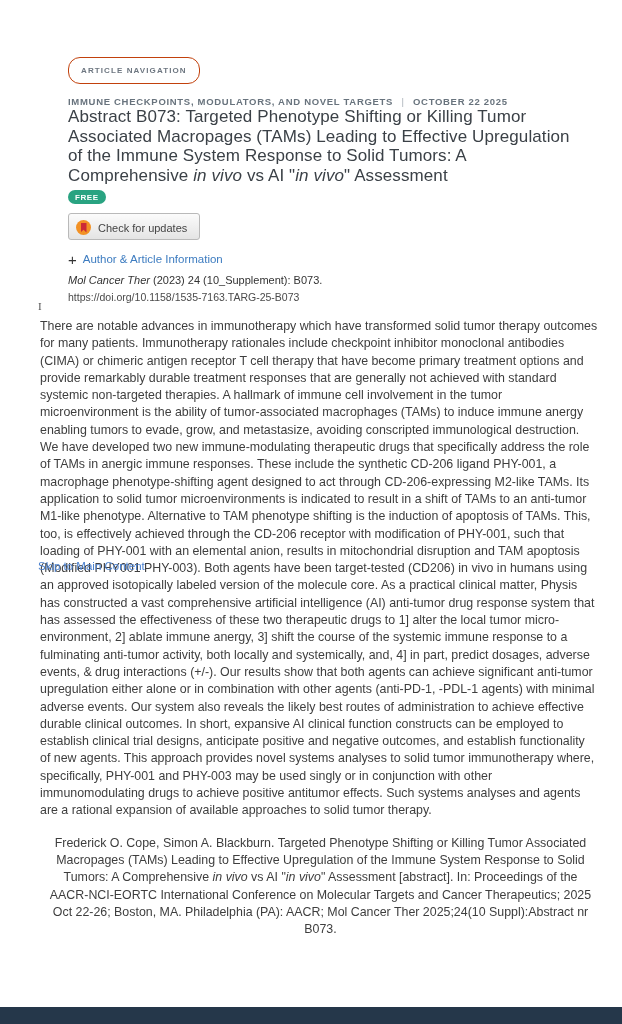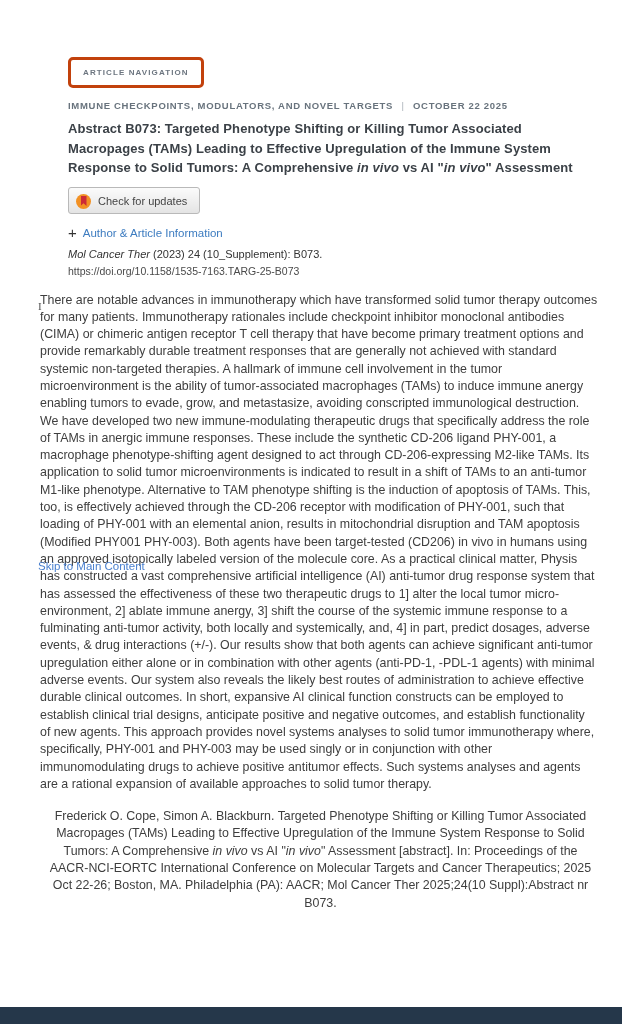--- a/index.html
+++ b/index.html
@@ -12,42 +12,41 @@
     overflow: hidden;
     color: #3d3d3d;
   }
   .page { position: relative; width: 622px; height: 1024px; background: #fff; }
 
   .header-col { padding: 57px 0 0 68px; width: 560px; }
 
   .article-nav {
     display: inline-block;
     background: #fff;
-    border: 3px solid #c2410c;
-    border-radius: 5px;
+    border: 1px solid #c2410c;
+    border-radius: 12px;
     color: #6d7680;
     font-size: 8px;
     font-weight: bold;
     letter-spacing: 1.1px;
     padding: 8px 12px;
     font-family: "Liberation Sans", sans-serif;
     cursor: pointer;
   }
 
   .category-row { margin-top: 12px; font-size: 9.5px; letter-spacing: 0.7px; font-weight: bold; }
   .category-link { color: #68737d; text-decoration: none; cursor: pointer; }
   .cat-sep { color: #aab2b9; margin: 0 5px; font-weight: normal; }
   .cat-date { color: #68737d; }
 
   h1.title {
-    margin-top: 8px;
     width: 512px;
-    font-size: 13px;
+    font-size: 17px;
     line-height: 19.5px;
-    font-weight: 700;
+    font-weight: 400;
     color: #3b4147;
     letter-spacing: 0.1px;
   }
   h1.title em { font-style: italic; }
 
   .free-badge {
     display: inline-block;
     margin-top: 5px;
     background: #29a381;
     color: #ffffff;
@@ -159,20 +158,23 @@
     <button class="article-nav">ARTICLE NAVIGATION</button>
 
     <div class="category-row">
       <a class="category-link">IMMUNE CHECKPOINTS, MODULATORS, AND NOVEL TARGETS</a>
       <span class="cat-sep">|</span>
       <span class="cat-date">OCTOBER 22 2025</span>
     </div>
 
     <h1 class="title"><span>Abstract B073: Targeted Phenotype Shifting or Killing Tumor Associated Macropages (TAMs) Leading to Effective Upregulation of the Immune System Response to Solid Tumors: A Comprehensive </span><em>in vivo</em><span> vs AI "</span><em>in vivo</em><span>" Assessment</span></h1>
 
+    <div>
+      <span class="free-badge">FREE</span>
+    </div>
 
 
     <button class="check-updates">
       <span class="crossmark-icon"></span>
       <span>Check for updates</span>
     </button>
 
     <div class="author-info-row">
       <span class="plus-glyph">+</span>
       <a class="info-link">Author &amp; Article Information</a>

